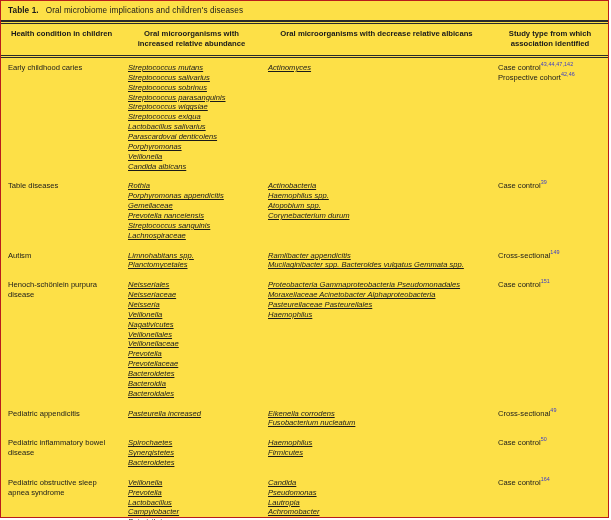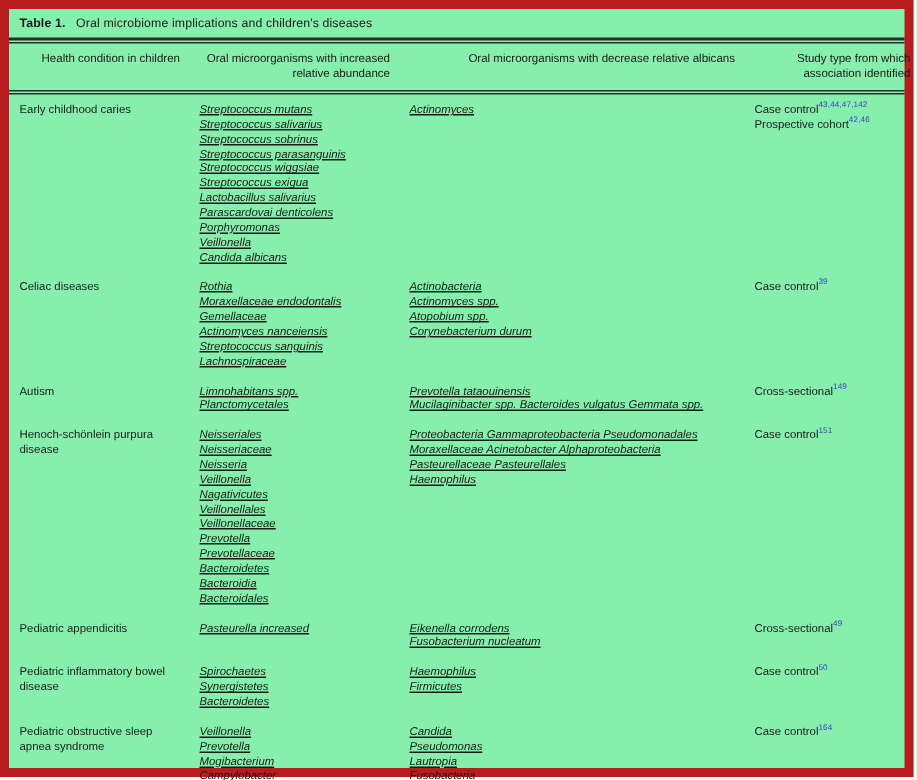--- a/index.html
+++ b/index.html
@@ -13,22 +13,22 @@
     font-family: "Liberation Sans", sans-serif;
     color: #1a1a1a;
     overflow: hidden;
   }
   .table-figure {
     position: relative;
     width: 609px;
     height: 518px;
     margin: 0;
     box-sizing: border-box;
-    border: 6px solid #b91c1c;
-    background: #86efac;
+    border: 1px solid #b91c1c;
+    background: #fde047;
   }
   .caption {
     padding: 5px 7px 4px 7px;
     font-size: 8.2px;
     line-height: 1.25;
     letter-spacing: 0.1px;
   }
   .caption-label {
     font-weight: bold;
     margin-right: 7px;
@@ -47,22 +47,22 @@
     width: 100%;
     border-collapse: collapse;
     table-layout: fixed;
     font-size: 7.6px;
   }
   table.tbl col.c1 { width: 120px; }
   table.tbl col.c2 { width: 140px; }
   table.tbl col.c3 { width: 230px; }
   table.tbl col.c4 { width: 117px; }
   thead th {
-    text-align: right;
-    font-weight: normal;
+    text-align: center;
+    font-weight: bold;
     vertical-align: top;
     padding: 5px 6px 6px 7px;
     line-height: 1.28;
     font-size: 7.7px;
   }
   tbody td {
     vertical-align: top;
     padding: 5px 6px 5px 7px;
     line-height: 1.30;
     margin-left: 16px;
@@ -153,47 +153,47 @@
           </td>
           <td class="org">
             <span class="orgline">Actinomyces</span>
           </td>
           <td class="study">
             <span class="studyline"><span>Case control</span><sup class="ref">43,44,47,142</sup></span>
             <span class="studyline"><span>Prospective cohort</span><sup class="ref">42,46</sup></span>
           </td>
         </tr>
         <tr>
-          <td class="cond">Celiac diseases</td>
+          <td class="cond">Table diseases</td>
           <td class="org">
             <span class="orgline">Rothia</span>
-            <span class="orgline">Moraxellaceae endodontalis</span>
+            <span class="orgline">Porphyromonas appendicitis</span>
             <span class="orgline">Gemellaceae</span>
-            <span class="orgline">Actinomyces nanceiensis</span>
+            <span class="orgline">Prevotella nanceiensis</span>
             <span class="orgline">Streptococcus sanguinis</span>
             <span class="orgline">Lachnospiraceae</span>
           </td>
           <td class="org">
             <span class="orgline">Actinobacteria</span>
-            <span class="orgline">Actinomyces spp.</span>
+            <span class="orgline">Haemophilus spp.</span>
             <span class="orgline">Atopobium spp.</span>
             <span class="orgline">Corynebacterium durum</span>
           </td>
           <td class="study">
             <span class="studyline"><span>Case control</span><sup class="ref">39</sup></span>
           </td>
         </tr>
         <tr>
           <td class="cond">Autism</td>
           <td class="org">
             <span class="orgline">Limnohabitans spp.</span>
             <span class="orgline">Planctomycetales</span>
           </td>
           <td class="org">
-            <span class="orgline">Prevotella tataouinensis</span>
+            <span class="orgline">Ramlibacter appendicitis</span>
             <span class="orgline">Mucilaginibacter spp. Bacteroides vulgatus Gemmata spp.</span>
           </td>
           <td class="study">
             <span class="studyline"><span>Cross-sectional</span><sup class="ref">149</sup></span>
           </td>
         </tr>
         <tr>
           <td class="cond">Henoch-schönlein purpura disease</td>
           <td class="org">
             <span class="orgline">Neisseriales</span>
@@ -245,29 +245,29 @@
           </td>
           <td class="study">
             <span class="studyline"><span>Case control</span><sup class="ref">50</sup></span>
           </td>
         </tr>
         <tr>
           <td class="cond">Pediatric obstructive sleep apnea syndrome</td>
           <td class="org">
             <span class="orgline">Veillonella</span>
             <span class="orgline">Prevotella</span>
-            <span class="orgline">Mogibacterium</span>
+            <span class="orgline">Lactobacillus</span>
             <span class="orgline">Campylobacter</span>
             <span class="orgline">Butyrivibrio</span>
           </td>
           <td class="org">
             <span class="orgline">Candida</span>
             <span class="orgline">Pseudomonas</span>
             <span class="orgline">Lautropia</span>
-            <span class="orgline">Fusobacteria</span>
+            <span class="orgline">Achromobacter</span>
           </td>
           <td class="study">
             <span class="studyline"><span>Case control</span><sup class="ref">164</sup></span>
           </td>
         </tr>
       </tbody>
   </table>
 
 </div>
 

